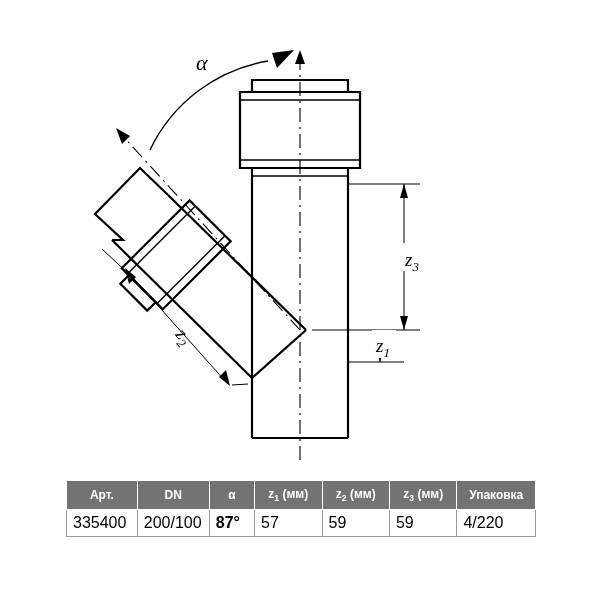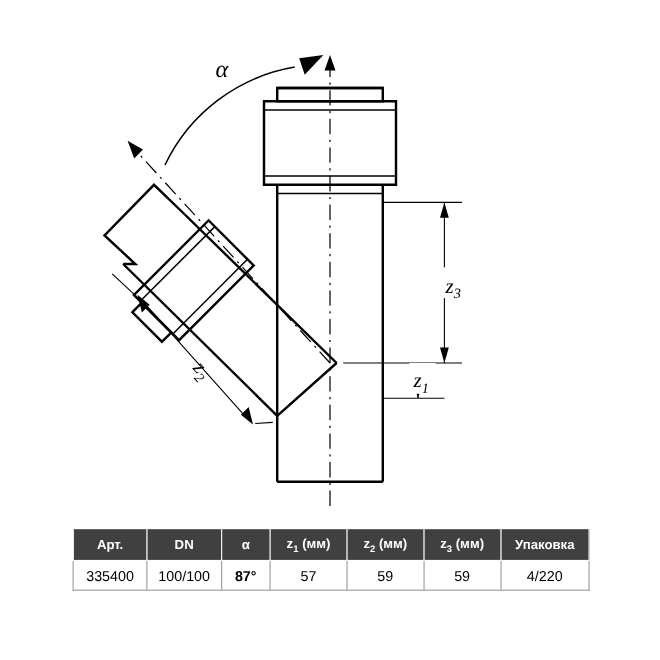--- a/index.html
+++ b/index.html
@@ -29,36 +29,36 @@
   }
   .spec-table {
     position: absolute;
     left: 66px;
     top: 480px;
     width: 470px;
     border-collapse: collapse;
     font-size: 12px;
   }
   .spec-table th {
-    background: #404040;
+    background: #737373;
     color: #ffffff;
     font-weight: bold;
     border: 1px solid #ffffff;
     height: 28px;
     text-align: center;
     padding: 0 4px;
     white-space: nowrap;
   }
   .spec-table td {
     border: 1px solid #9a9a9a;
     height: 26px;
     padding: 0 6px;
     color: #000000;
-    font-size: 13px;
-    text-align: center;
+    font-size: 16px;
+    text-align: left;
     background: #ffffff;
   }
   .spec-table td.c-art { width: 62px; }
   .spec-table td.c-dn  { width: 60px; }
   .spec-table td.c-a   { width: 40px; font-weight: bold; }
   .spec-table td.c-z1  { width: 72px; }
   .spec-table td.c-z2  { width: 72px; }
   .spec-table td.c-z3  { width: 72px; }
   .spec-table td.c-pk  { width: 80px; }
   .sub { font-size: 0.72em; vertical-align: sub; }
@@ -163,21 +163,21 @@
         <th><span>α</span></th>
         <th><span>z</span><span class="sub">1</span><span> (мм)</span></th>
         <th><span>z</span><span class="sub">2</span><span> (мм)</span></th>
         <th><span>z</span><span class="sub">3</span><span> (мм)</span></th>
         <th><span>Упаковка</span></th>
       </tr>
     </thead>
     <tbody>
       <tr>
         <td class="c-art">335400</td>
-        <td class="c-dn">100/100</td>
+        <td class="c-dn">200/100</td>
         <td class="c-a">87°</td>
         <td class="c-z1">57</td>
         <td class="c-z2">59</td>
         <td class="c-z3">59</td>
         <td class="c-pk">4/220</td>
       </tr>
     </tbody>
   </table>
 
 </div>

